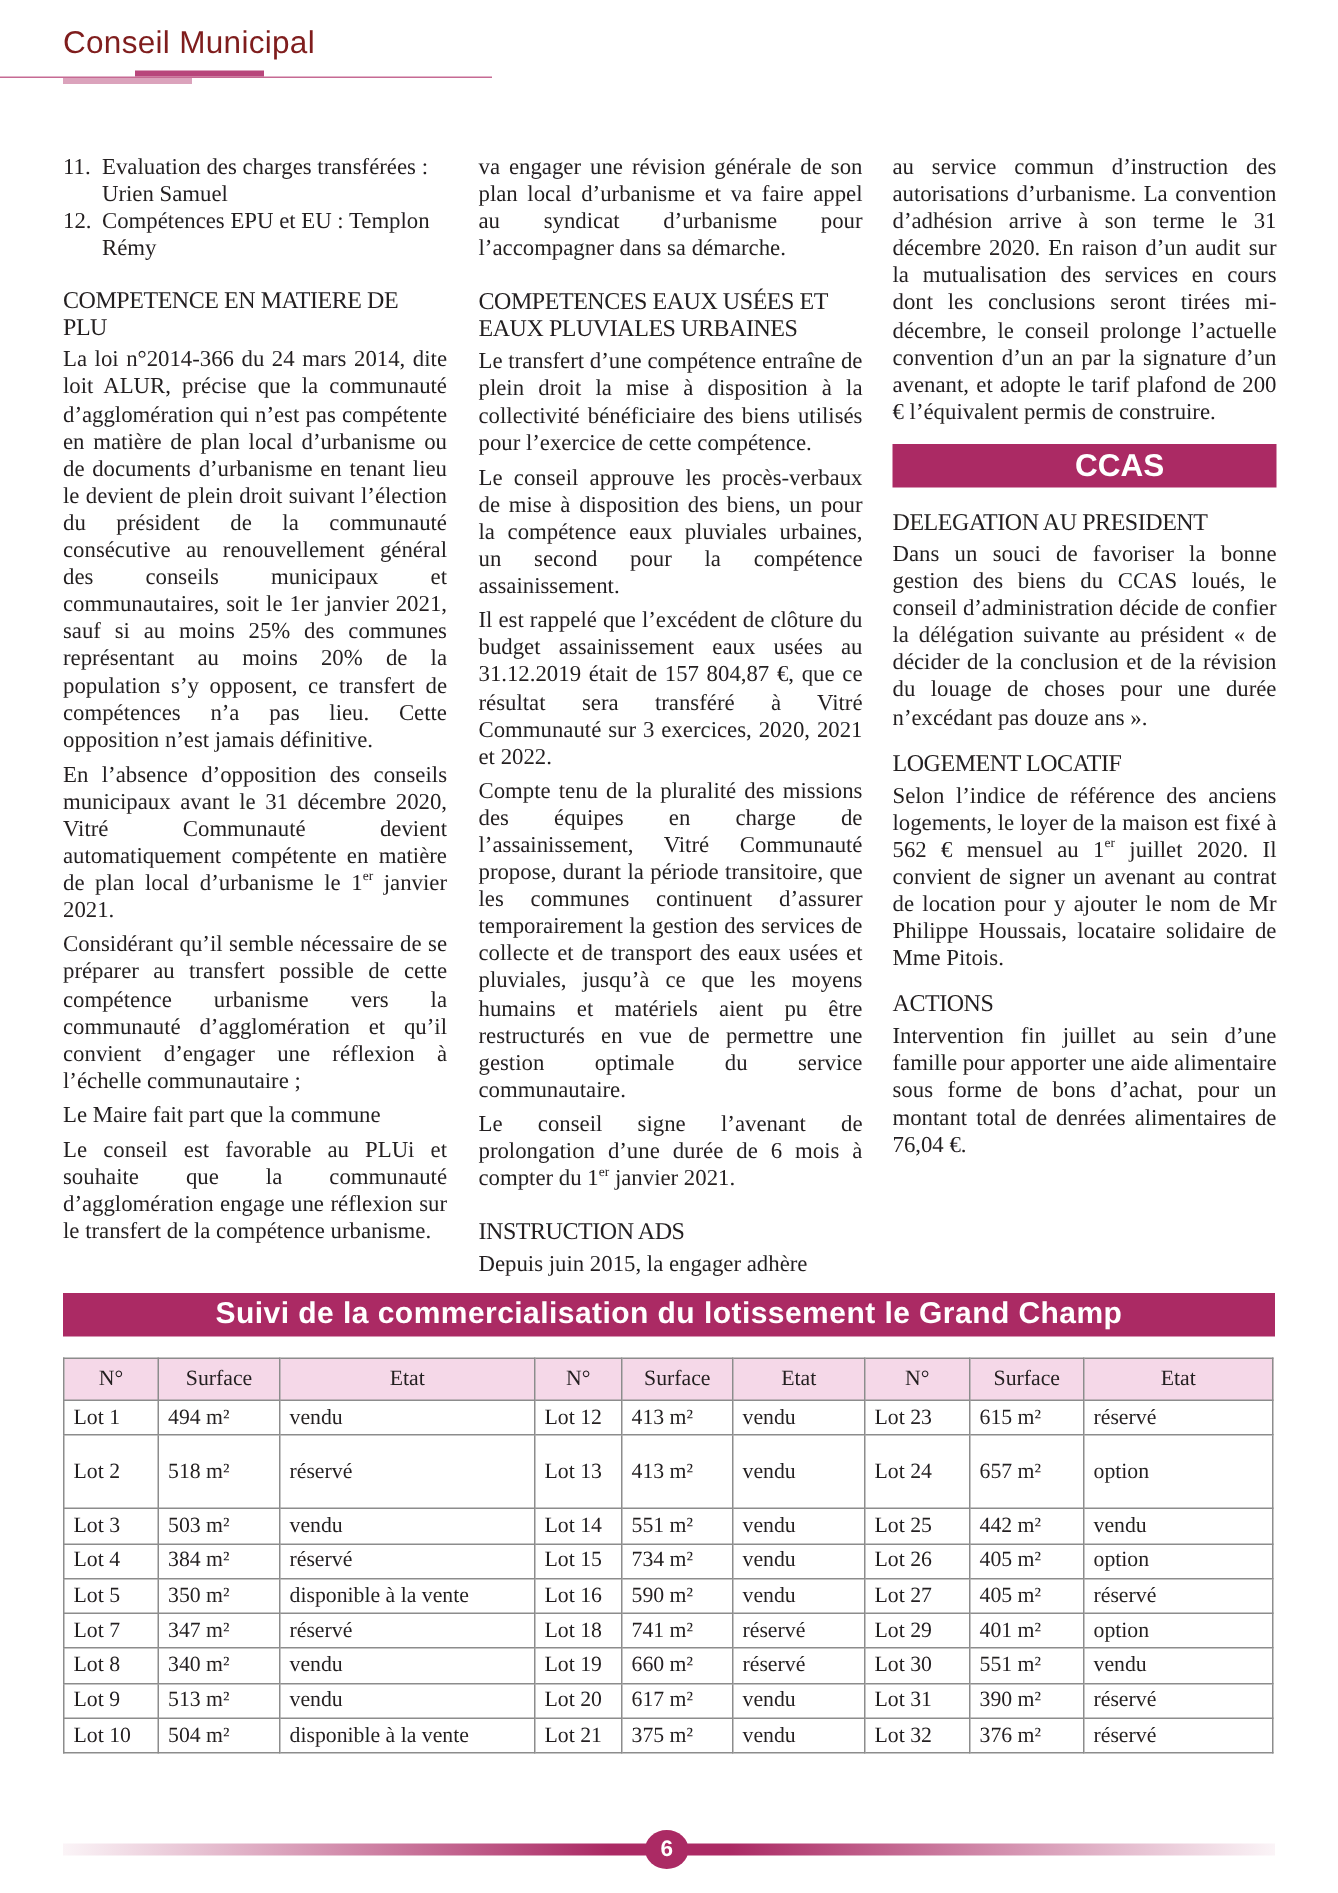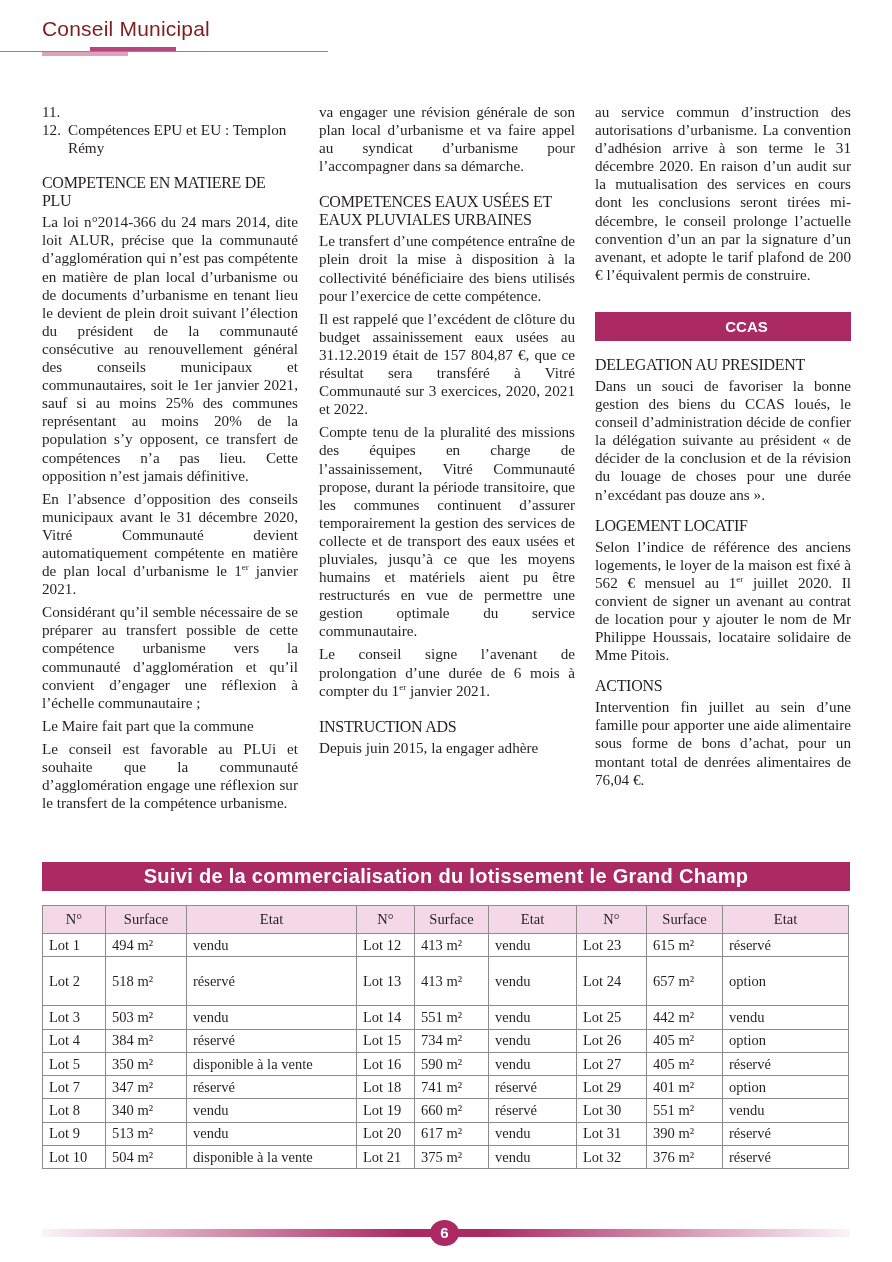--- a/index.html
+++ b/index.html
@@ -20,21 +20,21 @@
   .col3 { left: 595px; width: 256px; top: 103px; }
 
   .numlist { list-style: none; margin-bottom: 17px; }
   .numlist li { display: flex; }
   .numlist .num { width: 26px; flex: none; }
 
   .gap { height: 13px; }
   sup { font-size: 9px; line-height: 0; vertical-align: super; }
 
   .section-banner { background: #ab2a64; color: #ffffff; text-align: center; font-family: "Liberation Sans", "DejaVu Sans", sans-serif; font-weight: bold; }
-  .ccas-banner { height: 29px; line-height: 29px; font-size: 15px; margin: 28px 0 15px 0; padding-left: 47px; }
+  .ccas-banner { height: 29px; line-height: 29px; font-size: 21px; margin: 12px 0 15px 0; padding-left: 47px; }
 
   .lot-banner { position: absolute; left: 42px; top: 862px; width: 808px; height: 29px; line-height: 29px; font-size: 20px; letter-spacing: 0.3px; }
 
   table.lots { position: absolute; left: 42px; top: 905px; border-collapse: collapse; font-family: "Liberation Serif", "DejaVu Serif", serif; font-size: 14.5px; color: #231f20; }
   table.lots th, table.lots td { border: 1px solid #8c8c8c; padding: 0 6px; height: 23.3px; text-align: left; font-weight: normal; white-space: nowrap; }
   table.lots th { background: #f5d8e8; text-align: center; height: 28px; }
   table.lots tr.tall td { height: 49px; }
   table.lots td.empty { border: none; }
   table.lots tr.last td.blank { border-left: 1px solid #8c8c8c; border-right: none; border-bottom: none; }
 
@@ -48,39 +48,41 @@
   <div class="header-title">Conseil Municipal</div>
   <div class="header-line"></div>
   <div class="header-bar1"></div>
   <div class="header-bar2"></div>
 </div>
 
 <div class="col col1">
   <ul class="numlist">
     <li>
         <span class="num">11.</span>
+        <span>Evaluation des charges transférées : Urien Samuel</span>
       </li>
     <li>
         <span class="num">12.</span>
         <span>Compétences EPU et EU : Templon Rémy</span>
       </li>
   </ul>
   <h3>COMPETENCE EN MATIERE DE PLU</h3>
   <p>La loi n°2014-366 du 24 mars 2014, dite loit ALUR, précise que la communauté d’agglomération qui n’est pas compétente en matière de plan local d’urbanisme ou de documents d’urbanisme en tenant lieu le devient de plein droit suivant l’élection du président de la communauté consécutive au renouvellement général des conseils municipaux et communautaires, soit le 1er janvier 2021, sauf si au moins 25% des communes représentant au moins 20% de la population s’y opposent, ce transfert de compétences n’a pas lieu. Cette opposition n’est jamais définitive.</p>
   <p><span>En l’absence d’opposition des conseils municipaux avant le 31 décembre 2020, Vitré Communauté devient automatiquement compétente en matière de plan local d’urbanisme le 1</span><sup>er</sup><span> janvier 2021.</span></p>
   <p>Considérant qu’il semble nécessaire de se préparer au transfert possible de cette compétence urbanisme vers la communauté d’agglomération et qu’il convient d’engager une réflexion à l’échelle communautaire ;</p>
   <p>Le Maire fait part que la commune</p>
   <p>Le conseil est favorable au PLUi et souhaite que la communauté d’agglomération engage une réflexion sur le transfert de la compétence urbanisme.</p>
 </div>
 
 <div class="col col2">
   <p>va engager une révision générale de son plan local d’urbanisme et va faire appel au syndicat d’urbanisme pour l’accompagner dans sa démarche.</p>
   <div class="gap"></div>
   <h3>COMPETENCES EAUX USÉES ET EAUX PLUVIALES URBAINES</h3>
   <p>Le transfert d’une compétence entraîne de plein droit la mise à disposition à la collectivité bénéficiaire des biens utilisés pour l’exercice de cette compétence.</p>
+  <p>Le conseil approuve les procès-verbaux de mise à disposition des biens, un pour la compétence eaux pluviales urbaines, un second pour la compétence assainissement.</p>
   <p>Il est rappelé que l’excédent de clôture du budget assainissement eaux usées au 31.12.2019 était de 157 804,87 €, que ce résultat sera transféré à Vitré Communauté sur 3 exercices, 2020, 2021 et 2022.</p>
   <p>Compte tenu de la pluralité des missions des équipes en charge de l’assainissement, Vitré Communauté propose, durant la période transitoire, que les communes continuent d’assurer temporairement la gestion des services de collecte et de transport des eaux usées et pluviales, jusqu’à ce que les moyens humains et matériels aient pu être restructurés en vue de permettre une gestion optimale du service communautaire.</p>
   <p><span>Le conseil signe l’avenant de prolongation d’une durée de 6 mois à compter du 1</span><sup>er</sup><span> janvier 2021.</span></p>
   <div class="gap"></div>
   <h3>INSTRUCTION ADS</h3>
   <p>Depuis juin 2015, la engager adhère</p>
 </div>
 
 <div class="col col3">
   <p>au service commun d’instruction des autorisations d’urbanisme. La convention d’adhésion arrive à son terme le 31 décembre 2020. En raison d’un audit sur la mutualisation des services en cours dont les conclusions seront tirées mi-décembre, le conseil prolonge l’actuelle convention d’un an par la signature d’un avenant, et adopte le tarif plafond de 200 € l’équivalent permis de construire.</p>

